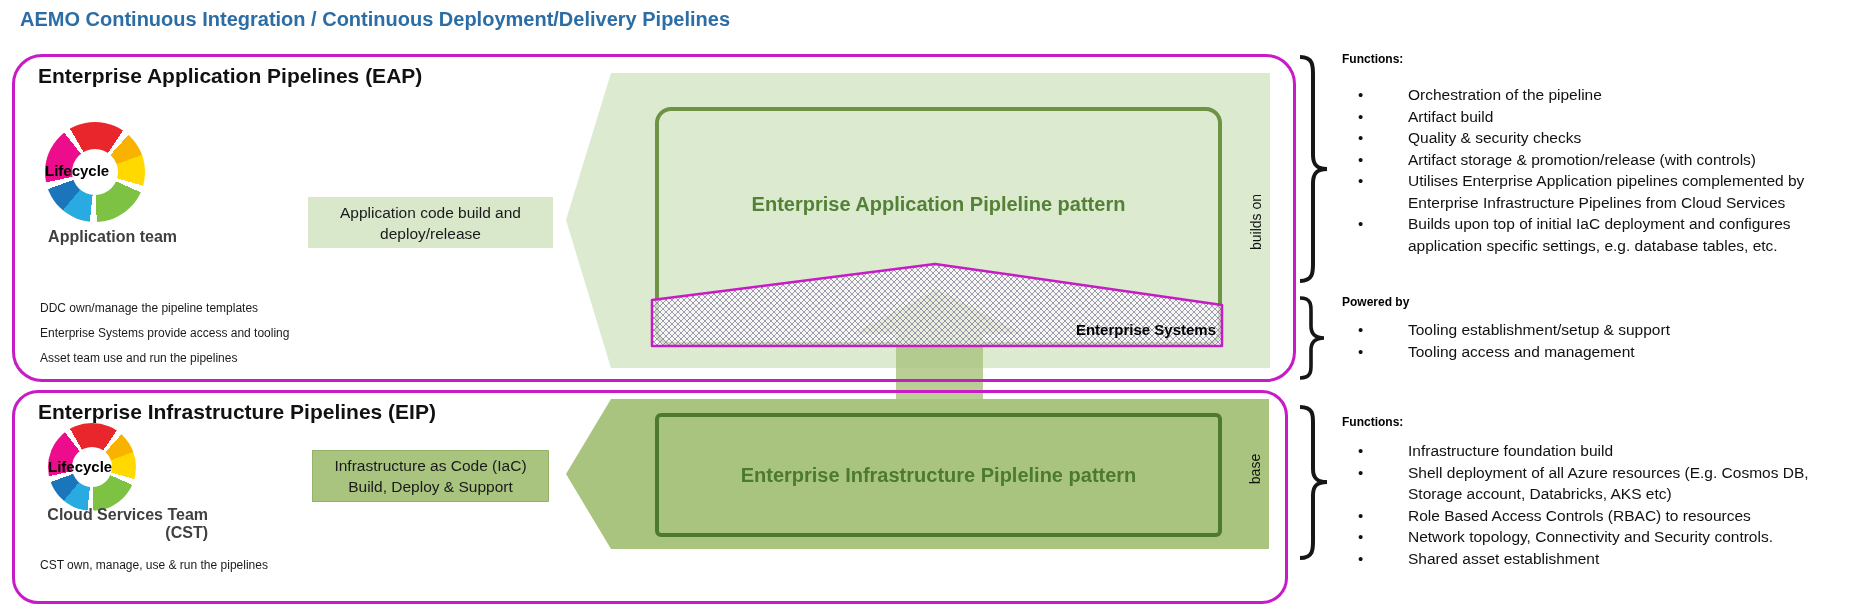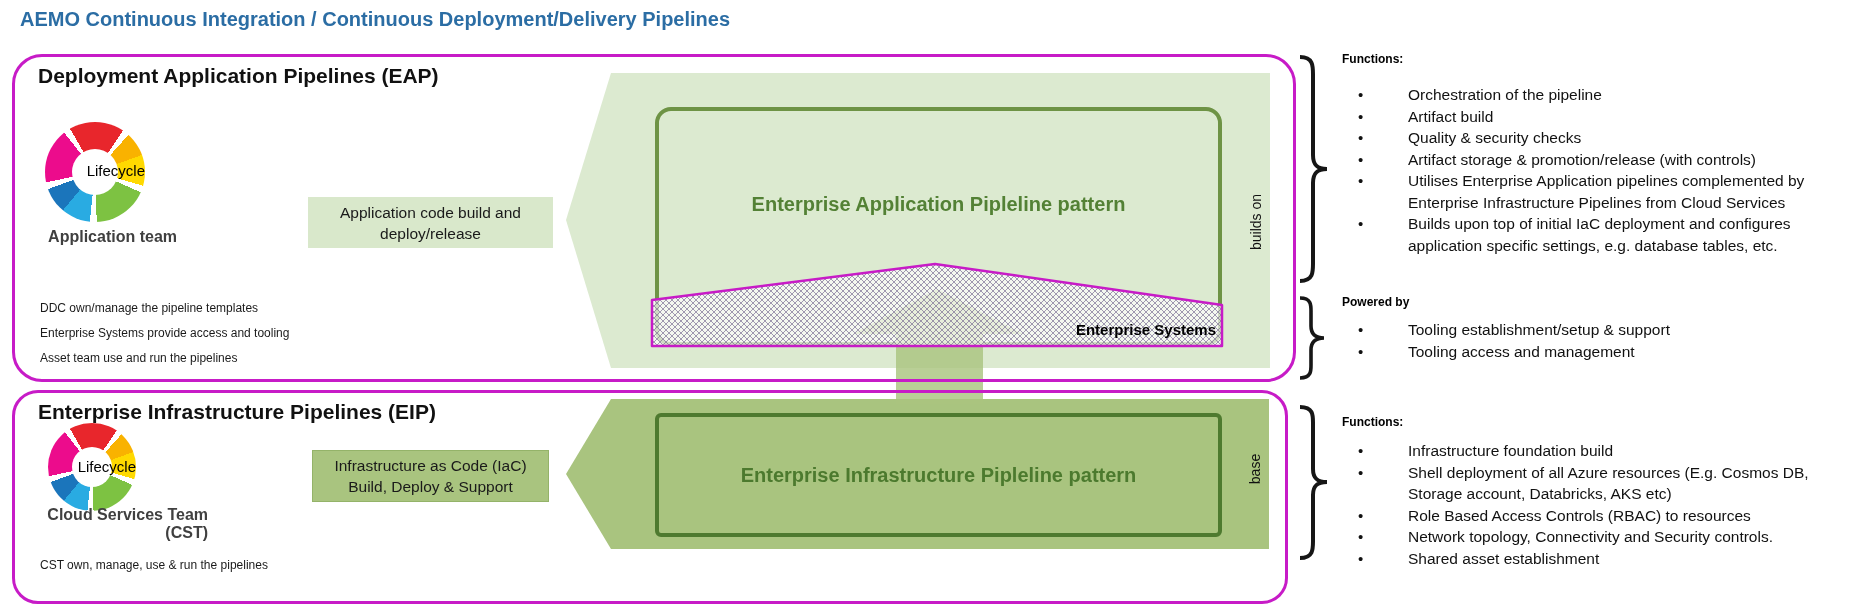--- a/index.html
+++ b/index.html
@@ -15,22 +15,22 @@
 
   
   .lifecycle{border-radius:50%;z-index:5;
     background:conic-gradient(from -30deg,
       #e8262c 0deg 64deg,#fff 64deg 72deg,
       #f9b200 72deg 100deg,#ffd900 100deg 136deg,#fff 136deg 144deg,
       #7dc242 144deg 208deg,#fff 208deg 216deg,
       #29abe2 216deg 250deg,#1b75bb 250deg 280deg,#fff 280deg 288deg,
       #ec0c8c 288deg 352deg,#fff 352deg 360deg);}
   .lifecycle::after{content:"";position:absolute;inset:27%;background:#fff;border-radius:50%;}
-  .lc-label{position:absolute;left:0;right:0;top:40%;text-align:right;
-    font-weight:normal;font-size:15px;color:#000;z-index:2;}
+  .lc-label{position:absolute;left:0;right:0;top:40%;text-align:left;
+    font-weight:bold;font-size:15px;color:#000;z-index:2;}
 
   .team-label{font-size:16px;font-weight:bold;color:#404040;text-align:right;z-index:5;}
 
   .plain-lines{z-index:5;}
   .plain-lines div{font-size:12px;line-height:25px;color:#1a1a1a;}
 
   
   .callout{display:flex;align-items:center;justify-content:center;text-align:center;
     font-size:15.5px;color:#1a1a1a;line-height:21px;z-index:5;padding:2px 8px;box-sizing:border-box;}
   .callout.light{background:#d9e8cb;}
@@ -90,21 +90,21 @@
       </pattern>
     </defs>
     <path d="M896,404 L896,334 L853,334 L937,289 L1023,334 L983,334 L983,404 Z" fill="#a9c47f" fill-opacity="0.82"></path>
     <polygon points="652,300 935,264 1222,305 1222,346 652,346" fill="url(#xh)" stroke="#c71bc7" stroke-width="2.5" stroke-linejoin="round"></polygon>
     <path d="M1300,57 C1314,57 1313,67 1313,77 L1313,155 C1313,165 1317,169 1327,169 C1317,169 1313,173 1313,183 L1313,261 C1313,271 1314,281 1300,281" fill="none" stroke="#161616" stroke-width="4"></path>
     <path d="M1300,298 C1312,298 1311,306 1311,313 L1311,326 C1311,334 1315,338 1324,338 C1315,338 1311,342 1311,350 L1311,363 C1311,370 1312,378 1300,378" fill="none" stroke="#161616" stroke-width="3.6"></path>
     <path d="M1300,407 C1314,407 1313,416 1313,425 L1313,469 C1313,478 1317,482 1327,482 C1317,482 1313,486 1313,495 L1313,539 C1313,548 1314,558 1300,558" fill="none" stroke="#161616" stroke-width="4"></path>
   </svg>
 
   <div class="abs mbox" style="left:12px;top:54px;width:1278px;height:322px;"></div>
-  <div class="abs box-heading" style="left:38px;top:64px;">Deployment Application Pipelines (EAP)</div>
+  <div class="abs box-heading" style="left:38px;top:64px;">Enterprise Application Pipelines (EAP)</div>
 
   <div class="abs lifecycle" style="left:45px;top:122px;width:100px;height:100px;">
     <span class="lc-label">Lifecycle</span>
   </div>
   <div class="abs team-label" style="left:15px;top:228px;width:162px;">Application team</div>
 
   <div class="abs plain-lines" style="left:40px;top:296px;">
       <div><span>DDC own/manage the pipeline templates</span></div>
       <div><span>Enterprise Systems provide access and tooling</span></div>
       <div><span>Asset team use and run the pipelines</span></div>

